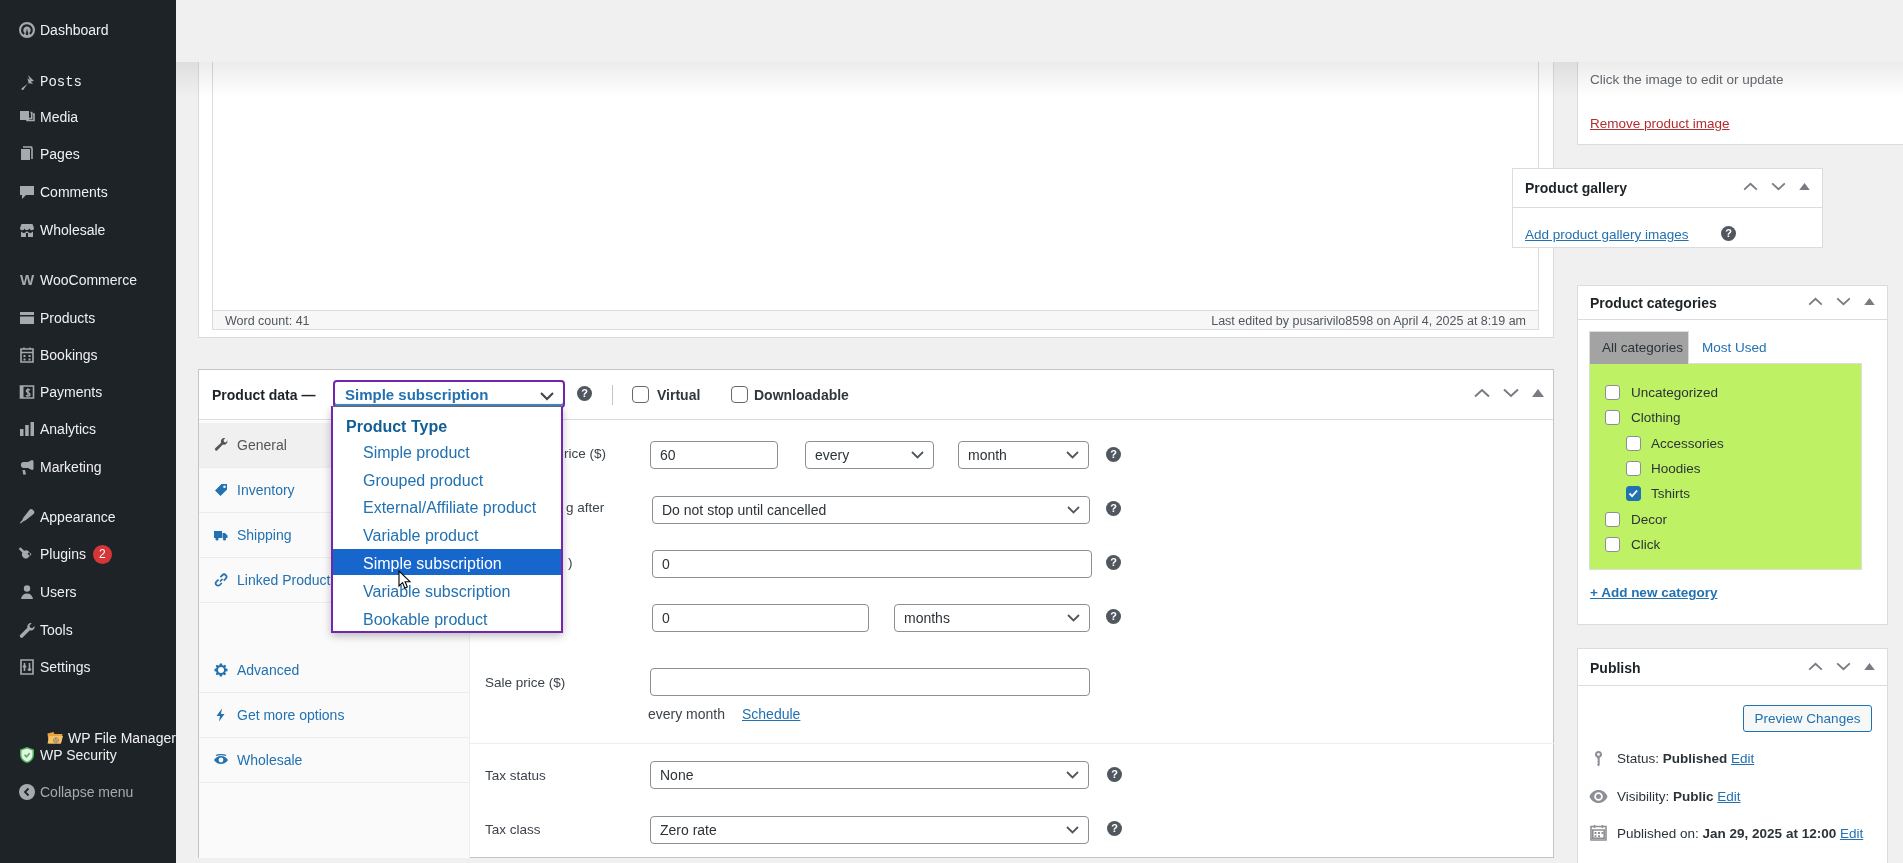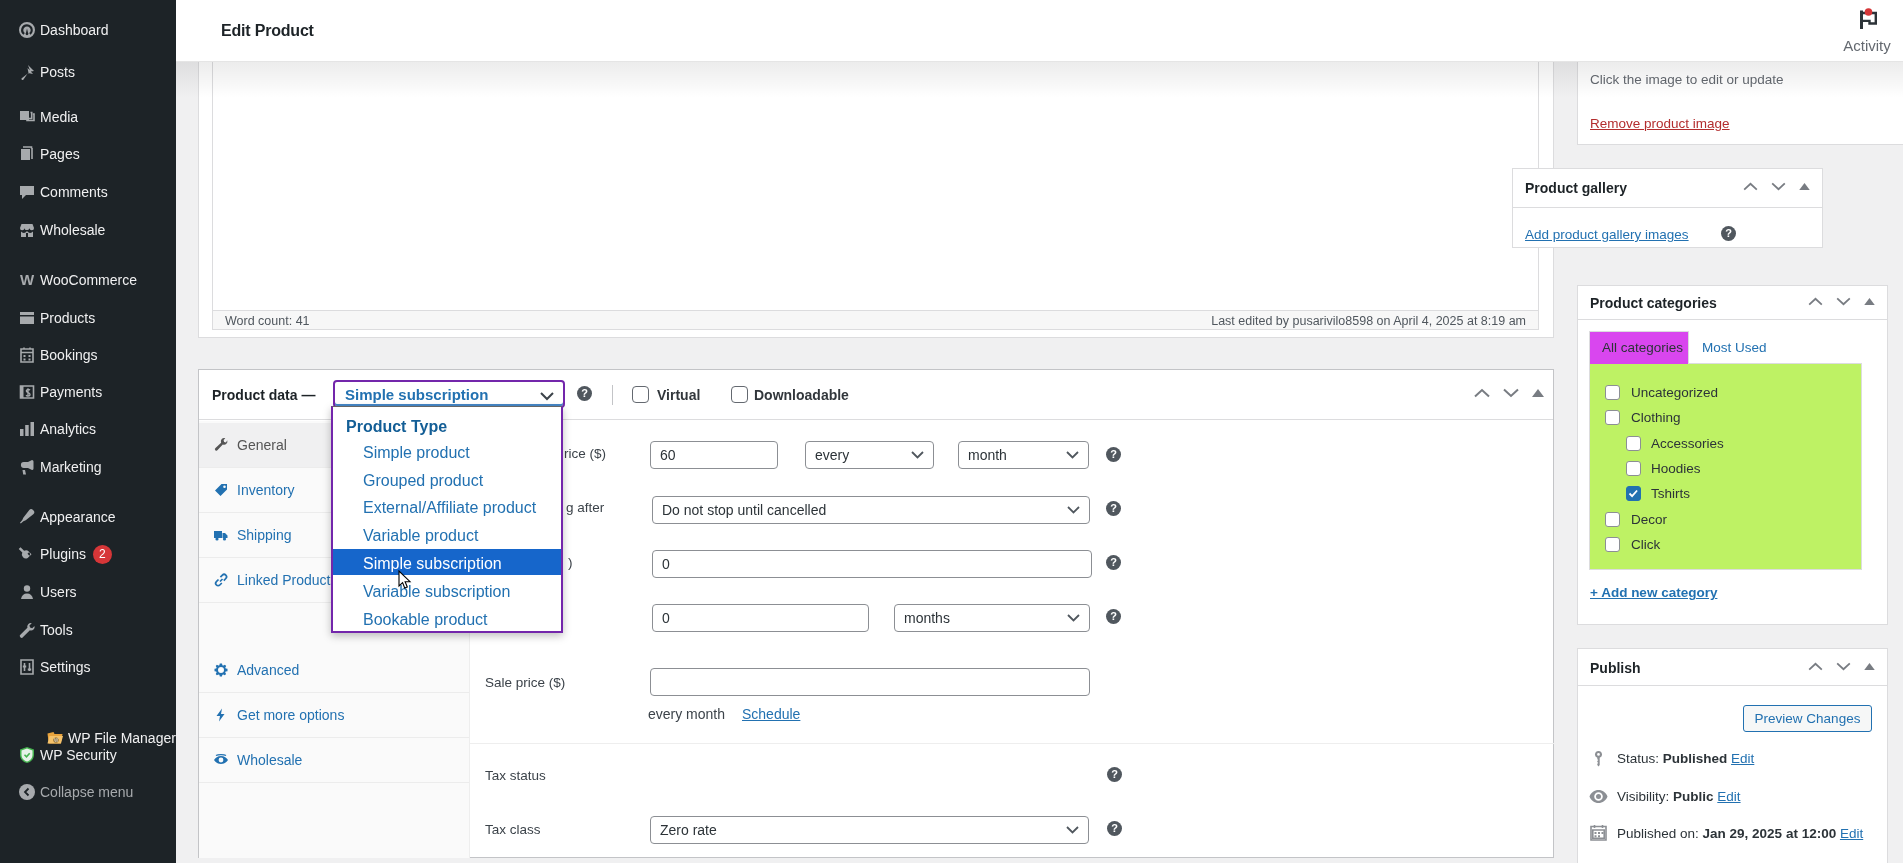--- a/index.html
+++ b/index.html
@@ -55,21 +55,21 @@
 </head>
 <body>
 <div id="stage">
 
   <div id="sidebar">
     <div class="mi" style="top:12px;"><span class="ic">
           <svg width="20" height="20" viewBox="0 0 20 20" fill="#a7aaad">
             <path d="M10 2a8 8 0 100 16 8 8 0 000-16zm0 2.2a5.8 5.8 0 015.8 5.8c0 1.9-.9 3.6-2.3 4.7l-1.3-1.6a3.7 3.7 0 10-4.4 0l-1.3 1.6A5.8 5.8 0 0110 4.2zm0 4.3l1 4.3a1.4 1.4 0 11-2 0z"></path>
           </svg>
         </span>Dashboard</div>
-    <div class="mi" style="top:54px;"><span class="ic">
+    <div class="mi" style="top:64px;font-family:Liberation Mono, monospace;"><span class="ic">
           <svg width="20" height="20" viewBox="0 0 20 20" fill="#a7aaad">
             <path d="M11 3l6 6-3.2.6L16 12l-5-1-4.5 6.5c-.4.6-1.2.7-1.7.2-.5-.5-.4-1.3.2-1.7L11.5 11l-1-5 2.4 2.2z"></path>
           </svg>
         </span>Posts</div>
     <div class="mi" style="top:99px;"><span class="ic">
           <svg width="20" height="20" viewBox="0 0 20 20" fill="#a7aaad">
             <path d="M3 4h9v9H3z"></path>
             <path d="M13.5 5.5h1.2v6h-3" fill="none" stroke="#a7aaad" stroke-width="1.6"></path>
             <path d="M15.8 7h1.2v6.5H10V12" fill="none" stroke="#a7aaad" stroke-width="1.6"></path>
           </svg>
@@ -172,31 +172,20 @@
         </span>WP Security</div>
     <div class="mi dim" style="top:774px;"><span class="ic">
           <svg width="20" height="20" viewBox="0 0 20 20">
             <circle cx="10" cy="10" r="8" fill="#a7aaad"></circle>
             <path d="M11.5 6.5L8 10l3.5 3.5" stroke="#1d2327" stroke-width="1.8" fill="none"></path>
           </svg>
         </span>Collapse menu</div>
   </div>
 
   <div id="topshadow" style="position:absolute; left:176px; top:62px; width:1727px; height:36px; background:linear-gradient(rgba(0,0,0,0.075), rgba(0,0,0,0)); z-index:40; pointer-events:none;"></div>
-  <div id="topbar">
-    <div id="pagetitle">Edit Product</div>
-    <div id="activity">
-      <svg width="26" height="26" viewBox="0 0 26 26">
-          <path d="M7.5 5.5v18.5" stroke="#2c3338" stroke-width="3" fill="none"></path>
-          <path d="M7.5 8h14.3v10.5h-6.3v-2.6h-8" stroke="#2c3338" stroke-width="2.4" fill="none"></path>
-          <circle cx="14.5" cy="7" r="3.8" fill="#d63638"></circle>
-        </svg>
-      <div class="lbl">Activity</div>
-    </div>
-  </div>
 
   <div class="pbox" style="left:198px; top:62px; width:1356px; height:276px; border-top:none;"></div>
 
   <div class="pbox" style="left:212px; top:62px; width:1327px; height:268px; border-top:none;">
     <div style="position:absolute; left:0; bottom:0; width:100%; height:19px; background:#f7f7f7; border-top:1px solid #dcdcde; font-size:12.5px; color:#50575e;">
       <span style="position:absolute; left:12px; top:3px;">Word count: 41</span>
       <span style="position:absolute; right:12px; top:3px;">Last edited by pusarivilo8598 on April 4, 2025 at 8:19 am</span>
     </div>
   </div>
 
@@ -292,20 +281,23 @@
     <span class="helpq" style="position:absolute; left:907px; top:239px;">?</span>
 
     <span class="flabel" style="left:286px; top:305px;">Sale price ($)</span>
     <div class="inp" style="left:451px; top:298px; width:440px;">&nbsp;</div>
     <span class="abs" style="left:449px; top:336px; font-size:14px; color:#3c434a;">every month</span>
     <a class="blue abs" style="left:543px; top:336px; font-size:14px;">Schedule</a>
 
     <div class="abs" style="left:271px; top:373px; width:1084px; height:1px; background:#eee;"></div>
 
     <span class="flabel" style="left:286px; top:398px;text-align:center;">Tax status</span>
+    <div class="sel" style="left:451px; top:391px; width:439px;">None<svg class="chev" width="13" height="8" viewBox="0 0 13 8">
+          <path d="M1 1l5.5 5.5L12 1" stroke="#50575e" stroke-width="1.8" fill="none"></path>
+        </svg></div>
     <span class="helpq" style="position:absolute; left:908px; top:397px;">?</span>
 
     <span class="flabel" style="left:286px; top:452px;">Tax class</span>
     <div class="sel" style="left:451px; top:446px; width:439px;">Zero rate<svg class="chev" width="13" height="8" viewBox="0 0 13 8">
           <path d="M1 1l5.5 5.5L12 1" stroke="#50575e" stroke-width="1.8" fill="none"></path>
         </svg></div>
     <span class="helpq" style="position:absolute; left:908px; top:451px;">?</span>
 
     <div class="abs" style="left:134px; top:10px; width:232px; height:28px; background:#fff; border:2px solid #7326ab; border-radius:4px; z-index:5; box-shadow: inset 0 -2px 0 #4687c7;">
       <span style="position:absolute; left:10px; top:4px; font-size:15px; font-weight:700; color:#2271b1;">Simple subscription</span>
@@ -364,21 +356,21 @@
           </svg>
         <svg width="15" height="9" viewBox="0 0 16 10">
             <path d="M1 1.5 L8 8 L15 1.5" stroke="#787c82" stroke-width="2" fill="none"></path>
           </svg>
         <svg width="11" height="7" viewBox="0 0 12 8">
             <path d="M6 0 L12 8 L0 8 Z" fill="#787c82"></path>
           </svg>
       </div>
     </div>
 
-    <div class="abs" style="left:11px; top:45px; width:100px; height:33px; background:#d946ef; border:1px solid #dcdcde; border-bottom:none; z-index:2; font-size:13.5px; color:#2c3338;">
+    <div class="abs" style="left:11px; top:45px; width:100px; height:33px; background:#a3a3a3; border:1px solid #dcdcde; border-bottom:none; z-index:2; font-size:13.5px; color:#2c3338;">
         <span style="position:absolute; left:12px; top:8px;">All categories</span>
       </div>
     <span class="abs" style="left:124px; top:54px; font-size:13.5px; color:#2271b1;">Most Used</span>
 
     <div class="abs" style="left:11px; top:77px; width:273px; height:207px; background:#bef264; border:1px solid #dcdcde;">
       <div class="cb2" style="left:15px; top:21px;"></div>
         <span class="abs" style="left:41px; top:21px; font-size:13.5px;">Uncategorized</span>
       <div class="cb2" style="left:15px; top:46px;"></div>
         <span class="abs" style="left:41px; top:46px; font-size:13.5px;">Clothing</span>
       <div class="cb2" style="left:36px; top:72px;"></div>

